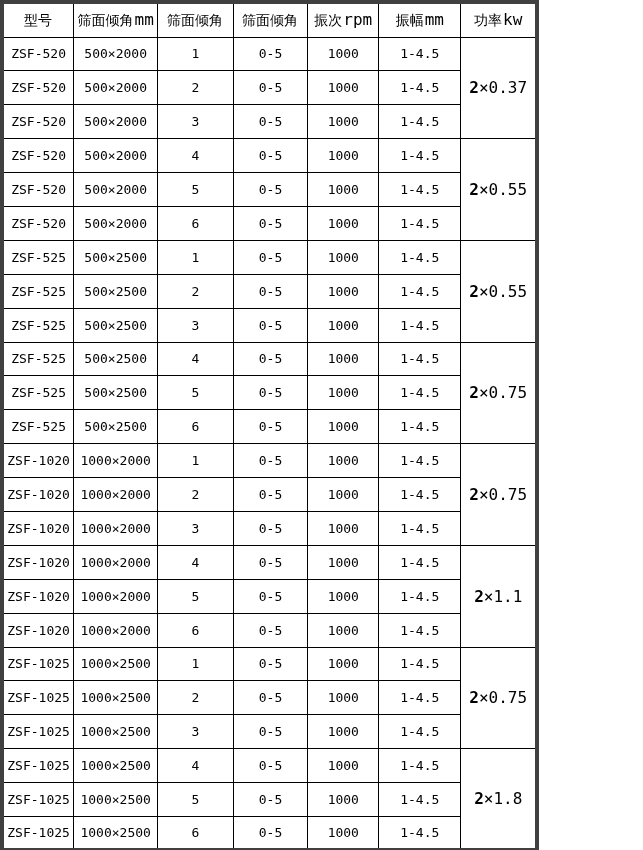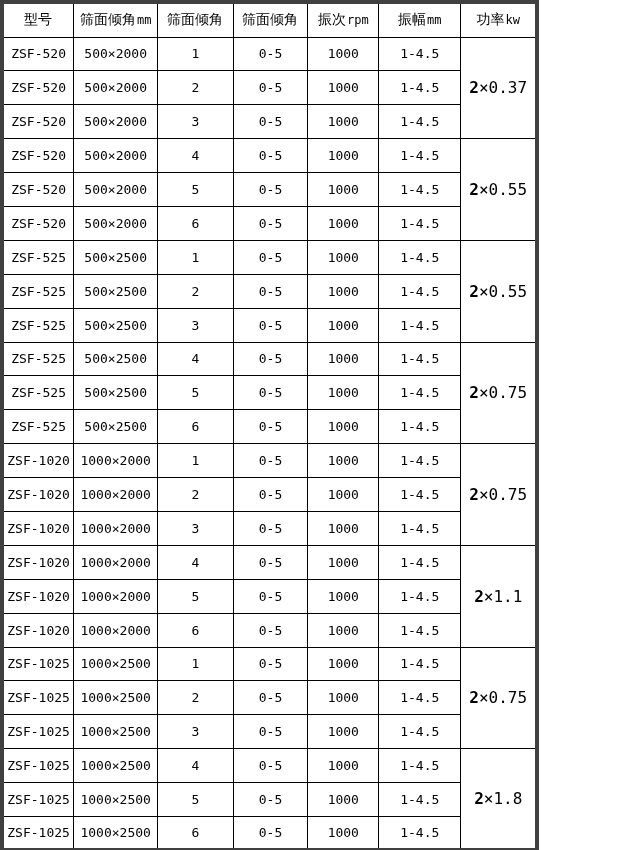--- a/index.html
+++ b/index.html
@@ -31,21 +31,21 @@
     white-space: nowrap;
   }
   .spec-table thead tr { height: 35px; }
   .spec-table tbody tr { height: 33.9px; }
   .spec-table th {
     font-size: 14px;
     font-weight: normal;
     font-family: "DejaVu Sans", sans-serif;
   }
   .spec-table th .unit {
-    font-size: 12px;
+    font-size: 16px;
     font-family: "DejaVu Sans Mono", "Liberation Mono", monospace;
     margin-left: 1px;
   }
   .spec-table td {
     font-size: 13px;
     font-family: "DejaVu Sans Mono", "Liberation Mono", monospace;
   }
   td.power-cell {
     font-size: 16px;
   }

